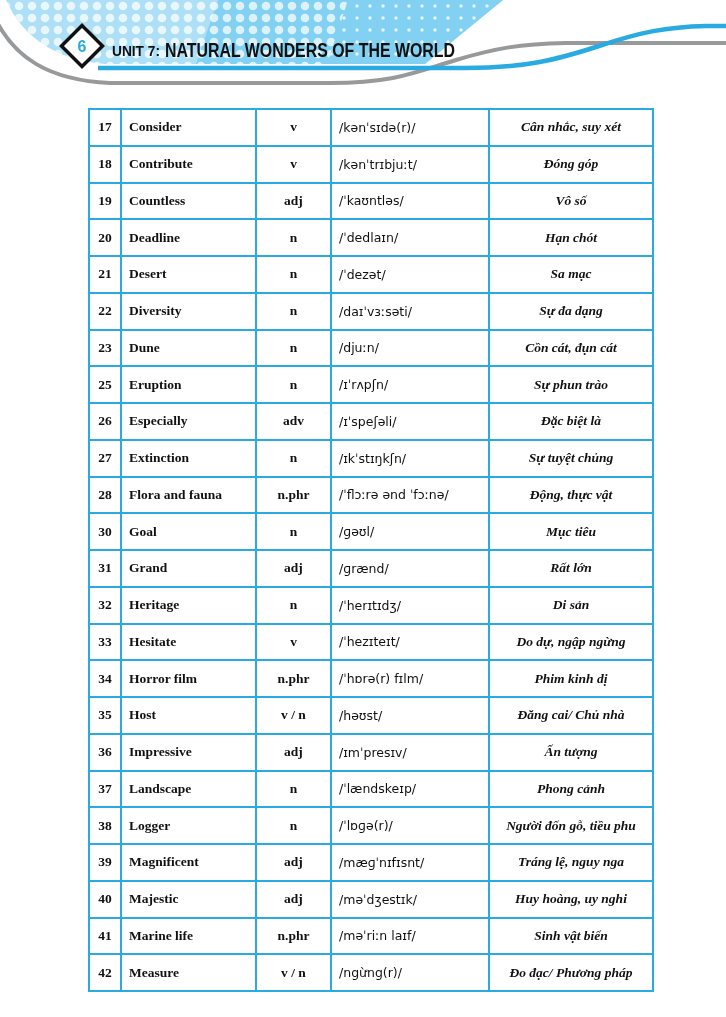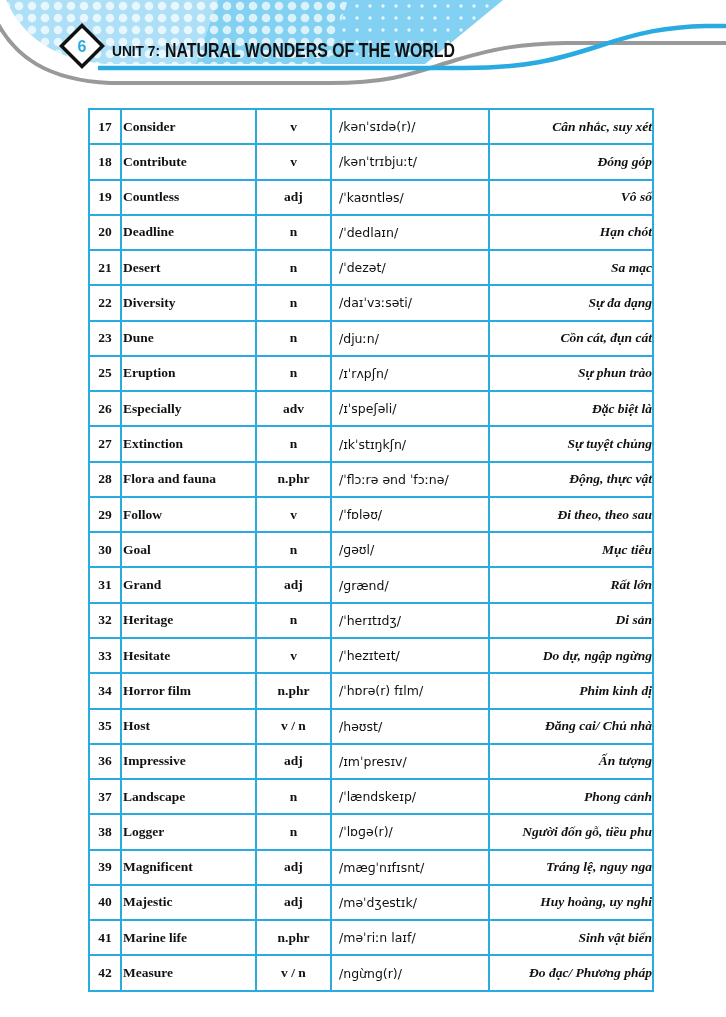--- a/index.html
+++ b/index.html
@@ -28,24 +28,24 @@
     overflow: hidden;
     white-space: nowrap;
   }
   .vocab-table col.c-no   { width: 32px; }
   .vocab-table col.c-word { width: 135px; }
   .vocab-table col.c-pos  { width: 75px; }
   .vocab-table col.c-ipa  { width: 158px; }
   .vocab-table col.c-vn   { width: 164px; }
 
   td.cell-no   { text-align: center; font-weight: bold; }
-  td.cell-word { text-align: left; font-weight: bold; padding-left: 1px; }
+  td.cell-word { text-align: left; font-weight: bold; padding-left: 7px; }
   td.cell-pos  { text-align: center; font-weight: bold; }
   td.cell-ipa  { text-align: left; padding-left: 7px; font-family: "DejaVu Sans", "Liberation Serif", serif; font-size: 12.5px; margin-left: 40px; }
-  td.cell-vn   { text-align: right; font-weight: bold; font-style: italic; }
+  td.cell-vn   { text-align: center; font-weight: bold; font-style: italic; }
 </style>
 </head>
 <body>
 
 <div class="page">
 
   <div class="header-wrap">
     <svg width="726" height="110" viewBox="0 0 726 110" xmlns="http://www.w3.org/2000/svg">
       <defs>
         <pattern id="dotsBig" width="13" height="12" patternUnits="userSpaceOnUse">
@@ -169,27 +169,20 @@
     </tr>
 
     <tr>
       <td class="cell-no">28</td>
       <td class="cell-word">Flora and fauna</td>
       <td class="cell-pos">n.phr</td>
       <td class="cell-ipa">/ˈflɔːrə ənd ˈfɔːnə/</td>
       <td class="cell-vn">Động, thực vật</td>
     </tr>
 
-    <tr>
-      <td class="cell-no">29</td>
-      <td class="cell-word">Follow</td>
-      <td class="cell-pos">v</td>
-      <td class="cell-ipa">/ˈfɒləʊ/</td>
-      <td class="cell-vn">Đi theo, theo sau</td>
-    </tr>
 
     <tr>
       <td class="cell-no">30</td>
       <td class="cell-word">Goal</td>
       <td class="cell-pos">n</td>
       <td class="cell-ipa">/ɡəʊl/</td>
       <td class="cell-vn">Mục tiêu</td>
     </tr>
 
     <tr>

